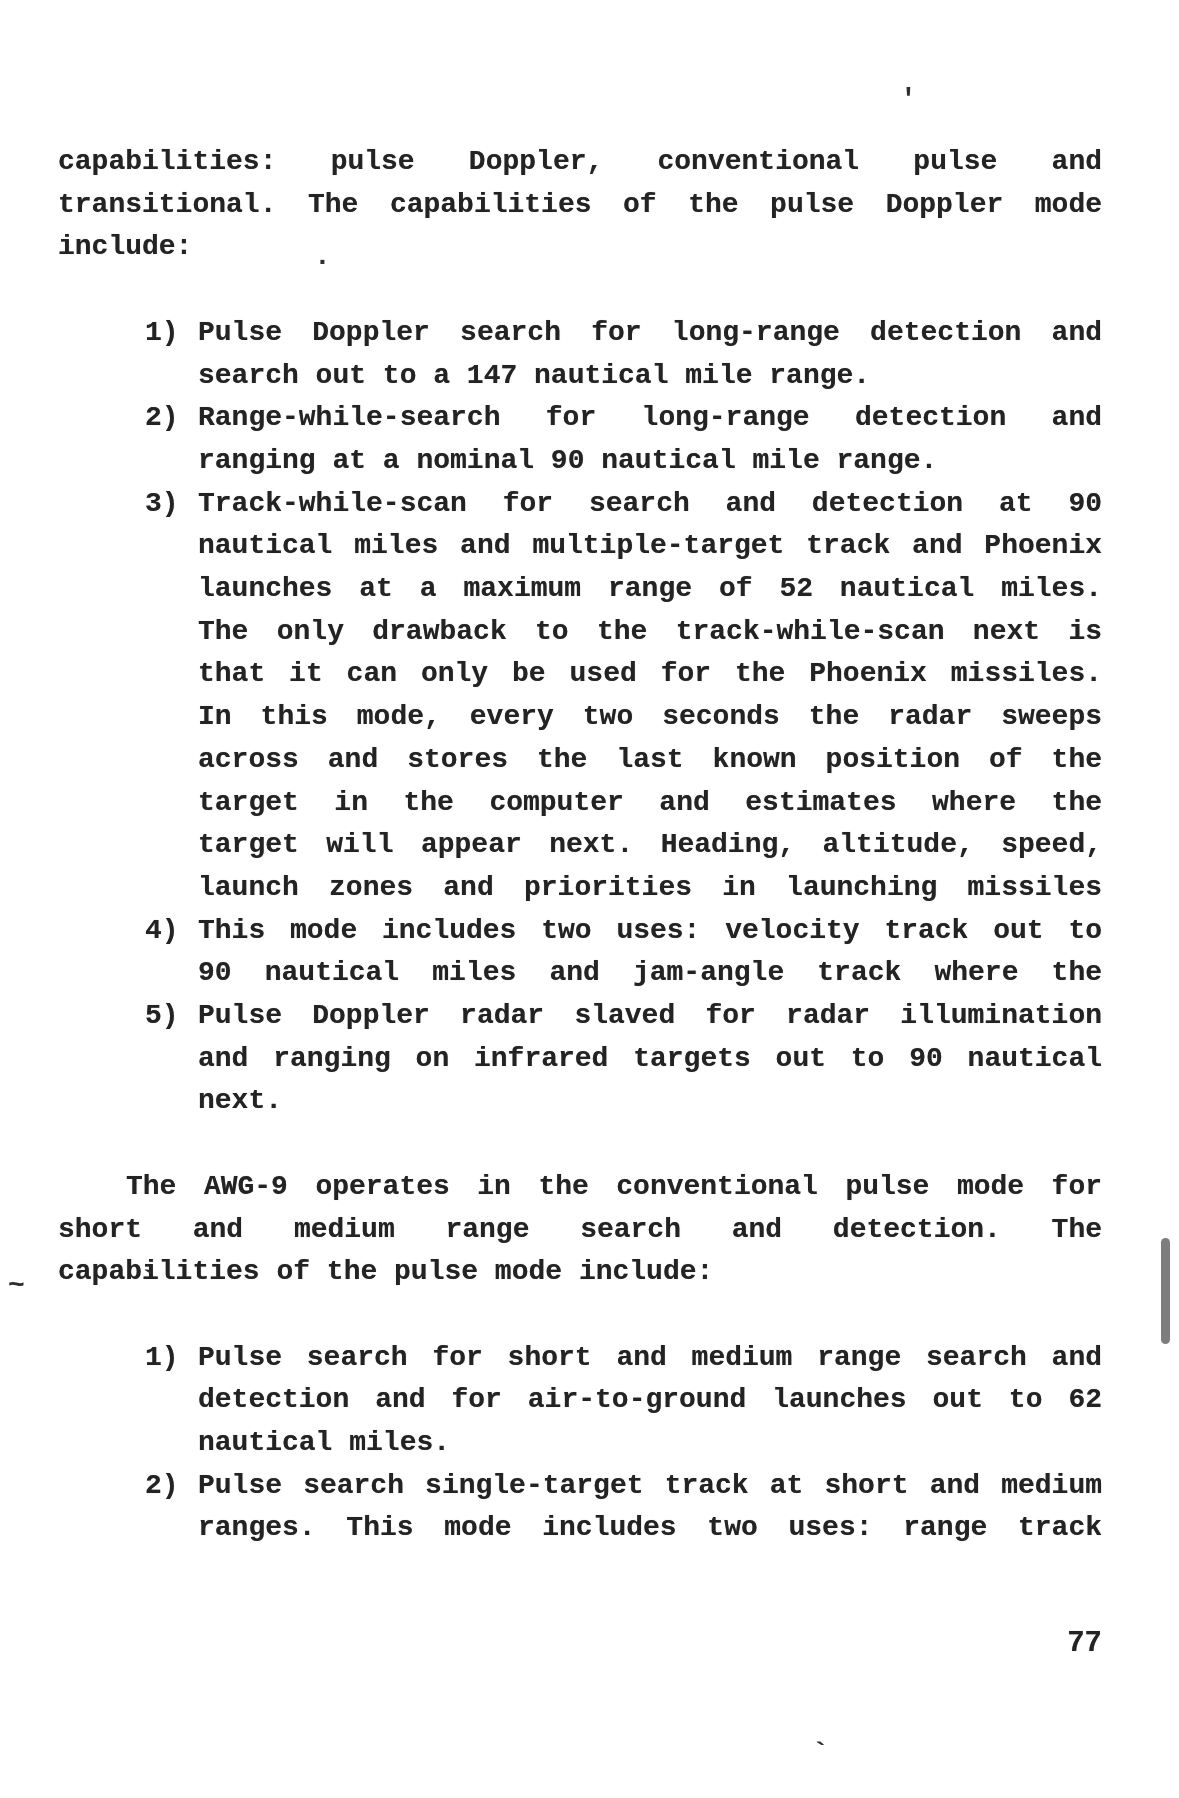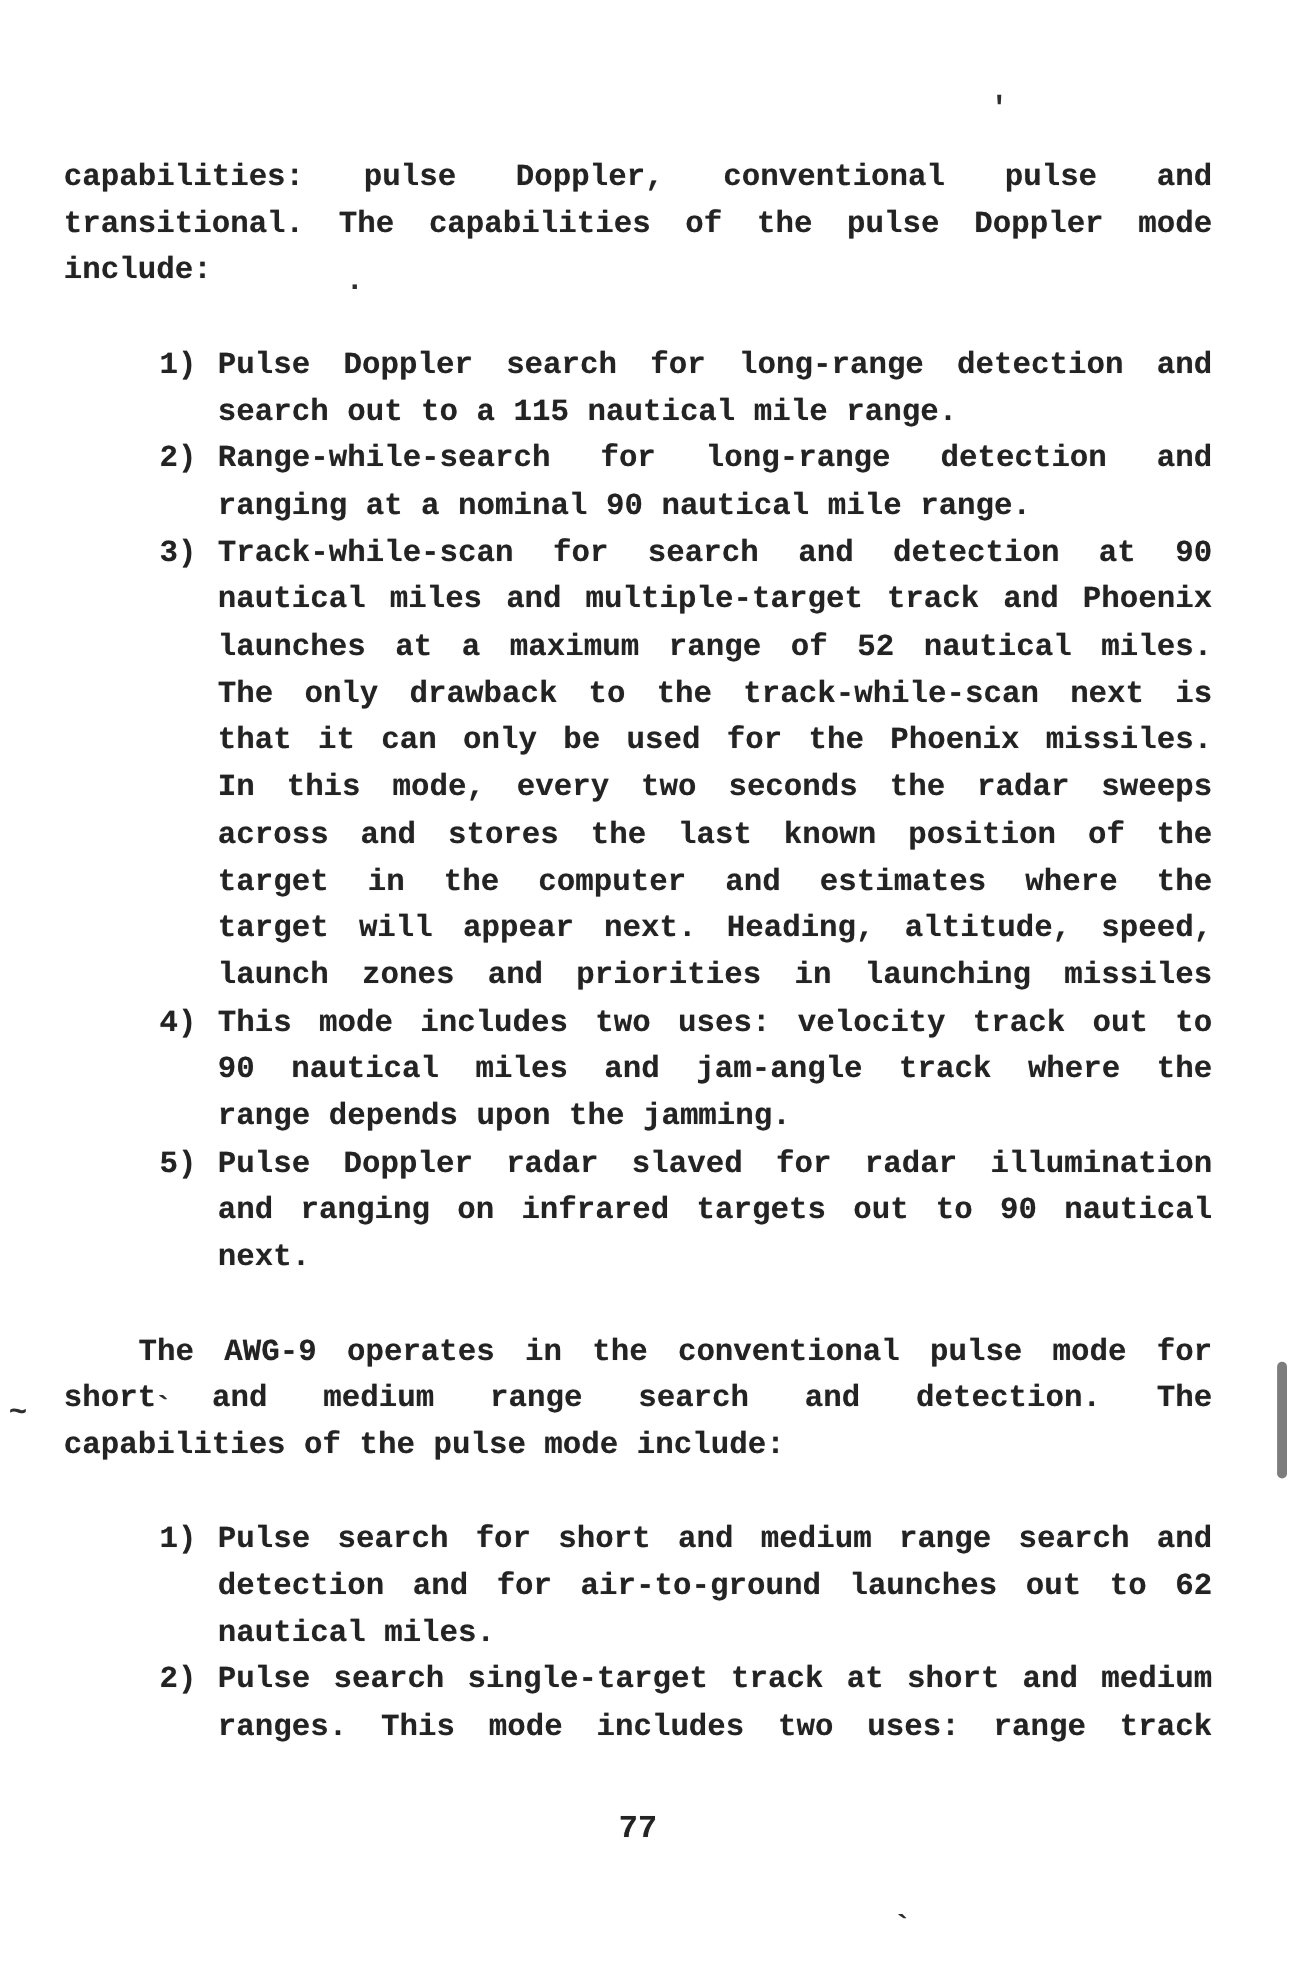--- a/index.html
+++ b/index.html
@@ -29,21 +29,21 @@
   
   .block + .block { margin-top:42.7px; }
   .item { display:flex; margin-left:87px; }
   .num {
     flex:0 0 53px; width:53px;
     font-size:28px; line-height:42.7px;
     text-shadow:0 0 0.7px rgba(35,35,35,0.55);
   }
   .itext { flex:1; min-width:0; }
   .indent { text-indent:68px; }
-  .pagenum-row { margin-top:55px; text-align:center; }
+  .pagenum-row { margin-top:79px; text-align:right; }
   .pagenum { font-size:29px; line-height:30px; text-shadow:0 0 0.7px rgba(35,35,35,0.55); }
   .art {
     position:absolute;
     font-size:28px; line-height:28px;
     color:#2e2e2e;
   }
   .scroll-thumb {
     position:absolute;
     top:1238px; right:9px;
     width:9px; height:106px;
@@ -61,21 +61,21 @@
     <div class="ln jl">transitional. The capabilities of the pulse Doppler mode</div>
     <div class="ln">include:</div>
   </div>
 
   <div class="block">
 
     <div class="item">
       <div class="num">1)</div>
       <div class="itext">
         <div class="ln jl">Pulse Doppler search for long-range detection and</div>
-        <div class="ln">search out to a 115 nautical mile range.</div>
+        <div class="ln">search out to a 147 nautical mile range.</div>
       </div>
     </div>
 
     <div class="item">
       <div class="num">2)</div>
       <div class="itext">
         <div class="ln jl">Range-while-search for long-range detection and</div>
         <div class="ln">ranging at a nominal 90 nautical mile range.</div>
       </div>
     </div>
@@ -94,21 +94,20 @@
         <div class="ln jl">target will appear next. Heading, altitude, speed,</div>
         <div class="ln jl">launch zones and priorities in launching missiles</div>
       </div>
     </div>
 
     <div class="item">
       <div class="num">4)</div>
       <div class="itext">
         <div class="ln jl">This mode includes two uses: velocity track out to</div>
         <div class="ln jl">90 nautical miles and jam-angle track where the</div>
-        <div class="ln">range depends upon the jamming.</div>
       </div>
     </div>
 
     <div class="item">
       <div class="num">5)</div>
       <div class="itext">
         <div class="ln jl">Pulse Doppler radar slaved for radar illumination</div>
         <div class="ln jl">and ranging on infrared targets out to 90 nautical</div>
         <div class="ln">next.</div>
       </div>

